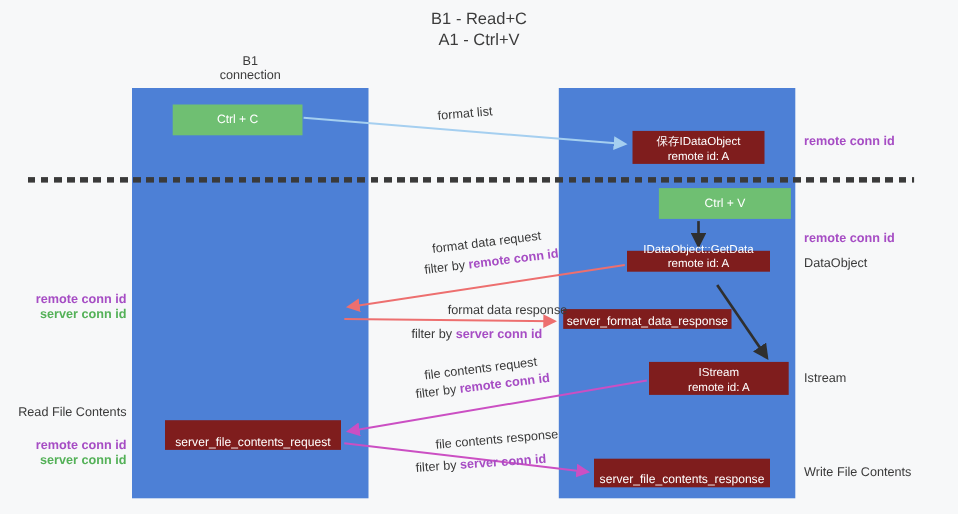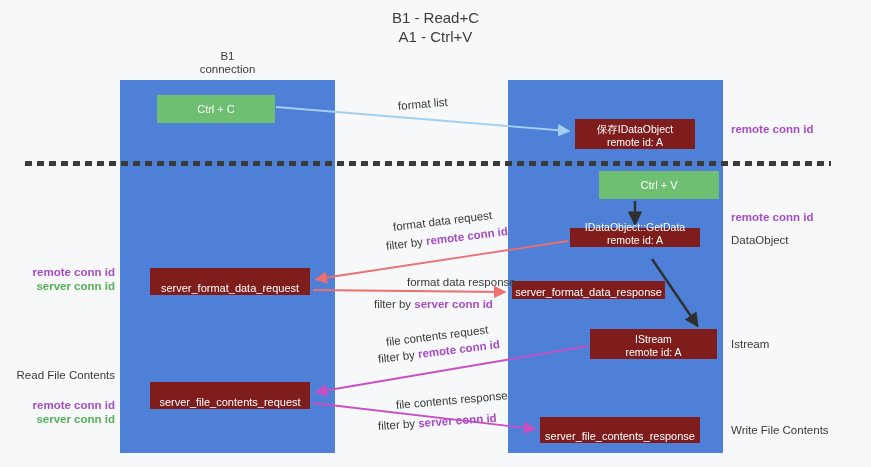--- a/index.html
+++ b/index.html
@@ -85,23 +85,20 @@
   </div>
 
   <div class="abs box orange" style="left:575px; top:119px; width:120px; height:30px;">
     <span class="l2">保存IDataObject</span>
     <span class="l2">remote id: A</span>
   </div>
   <div class="abs box orange" style="left:570px; top:228px; width:130px; height:19px;">
     <span class="l2">IDataObject::GetData</span>
     <span class="l2">remote id: A</span>
   </div>
-  <div class="abs box orange" style="left:150px; top:268px; width:160px; height:27px;">
-    <span>server_format_data_request</span>
-  </div>
   <div class="abs box orange" style="left:512px; top:281px; width:153px; height:18px;">
     <span>server_format_data_response</span>
   </div>
   <div class="abs box orange" style="left:590px; top:329px; width:127px; height:30px;">
     <span class="l2">IStream</span>
     <span class="l2">remote id: A</span>
   </div>
   <div class="abs box orange" style="left:540px; top:417px; width:160px; height:26px;">
     <span>server_file_contents_response</span>
   </div>

